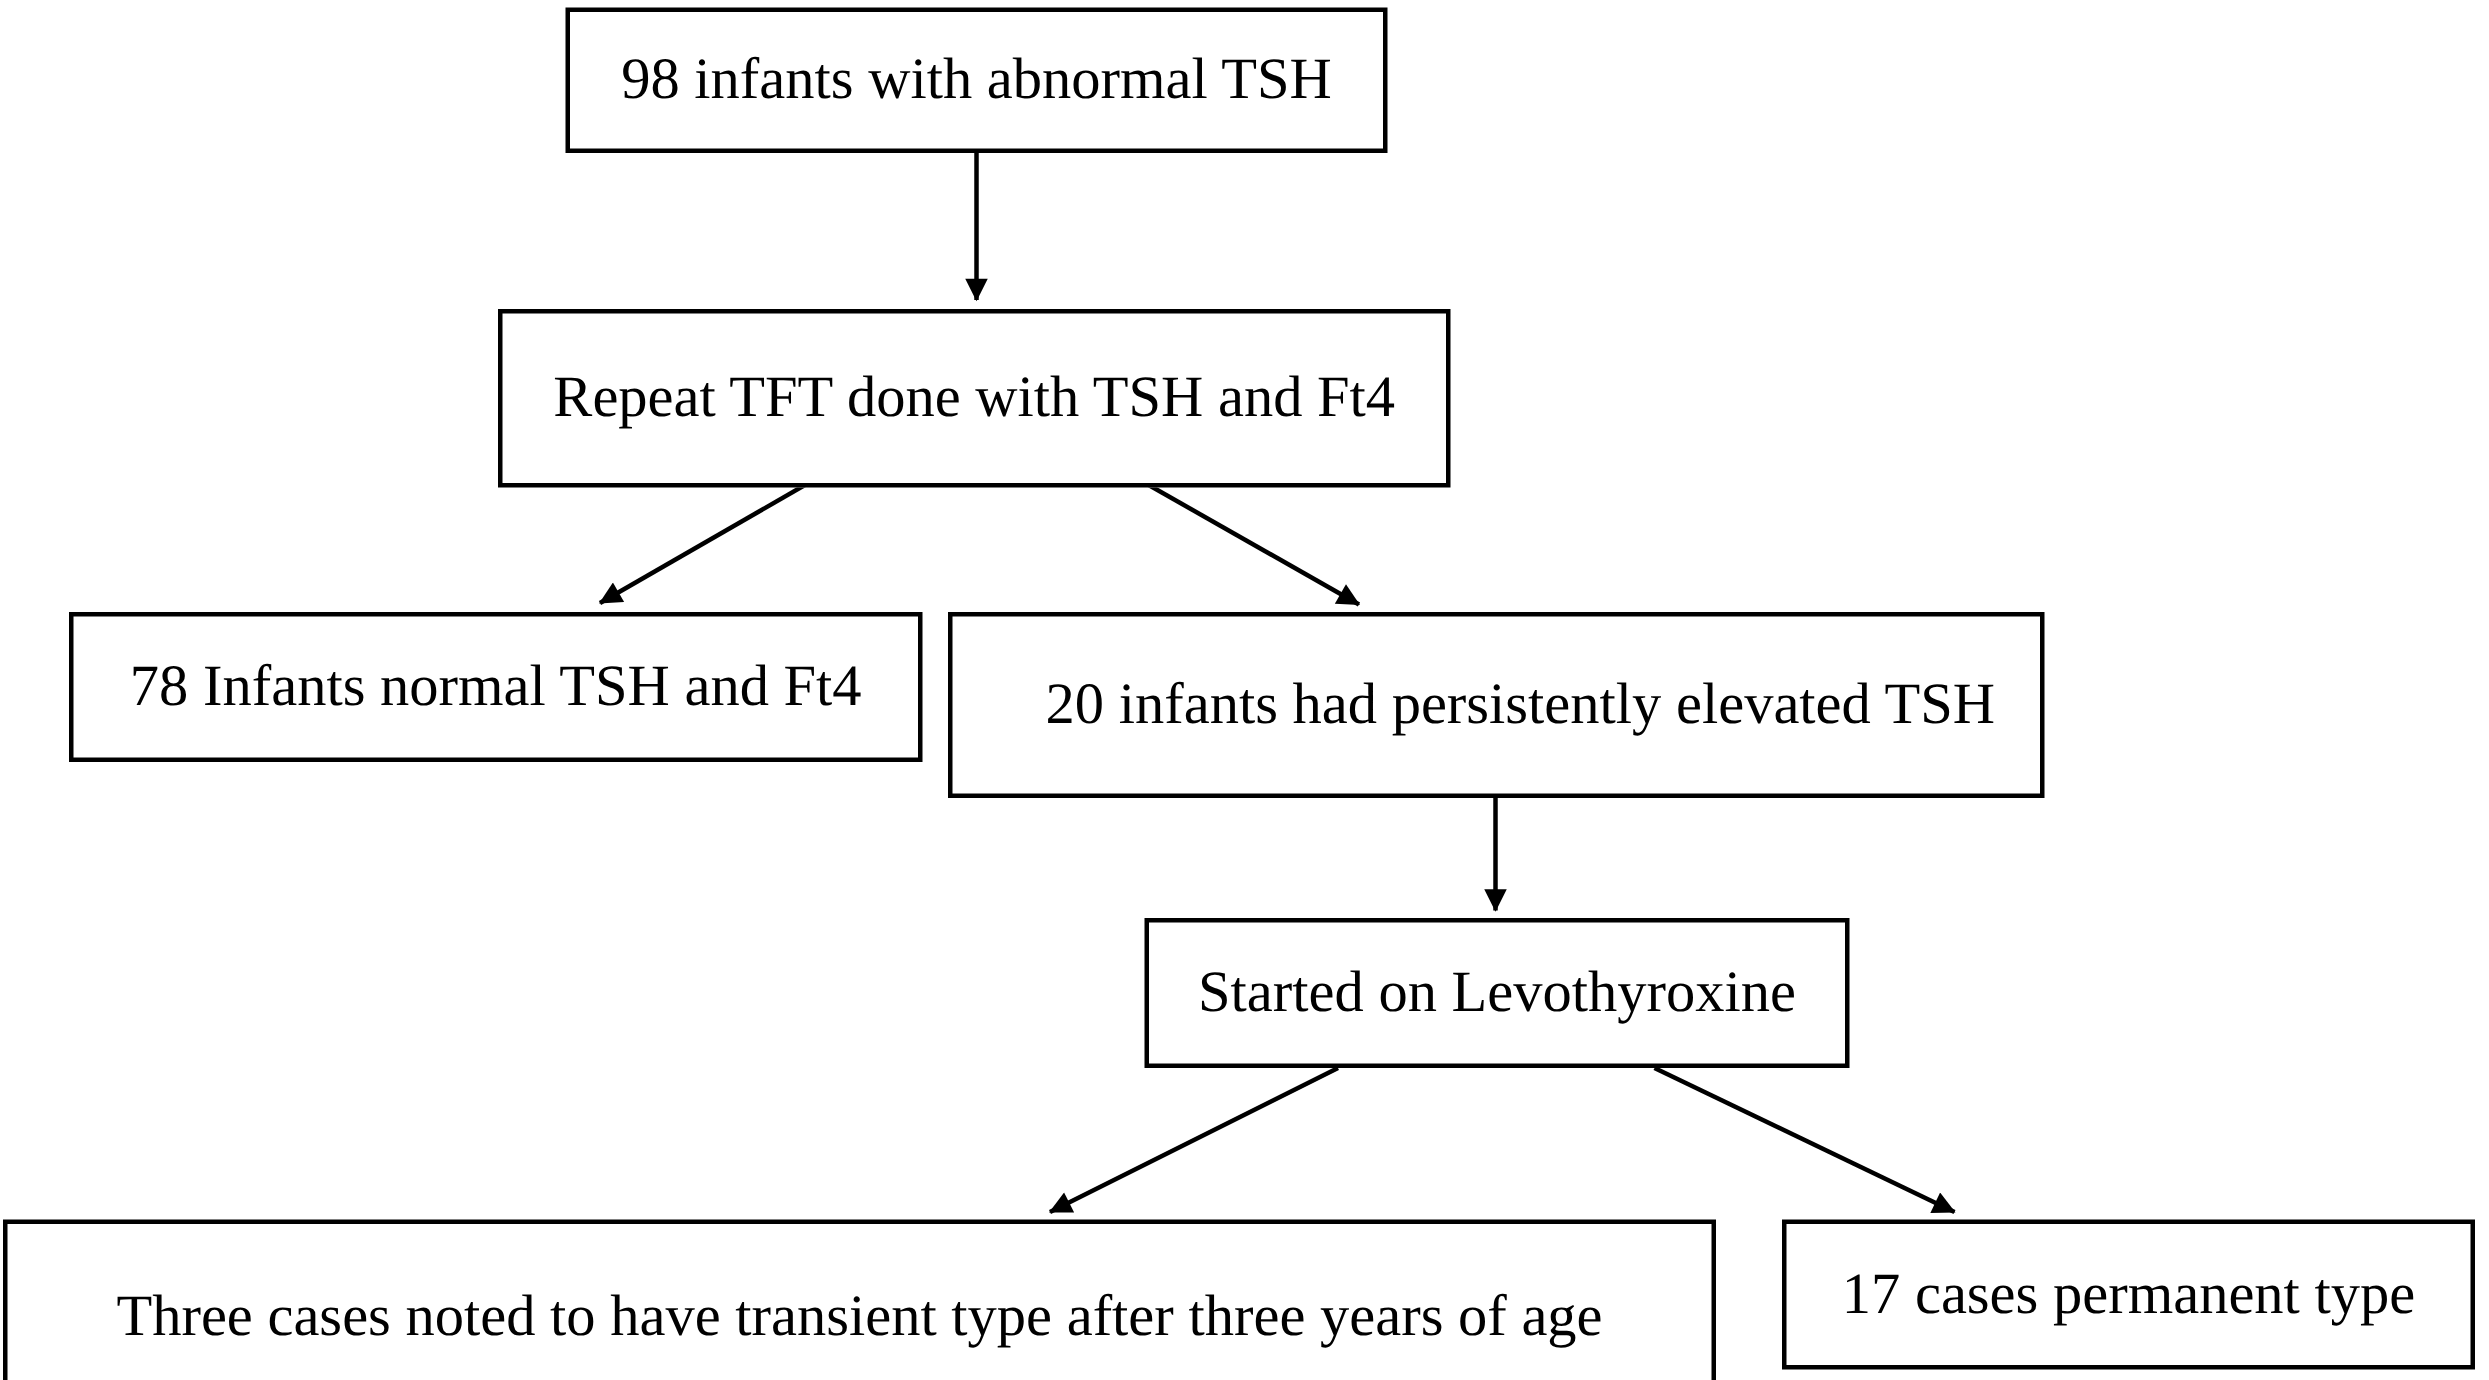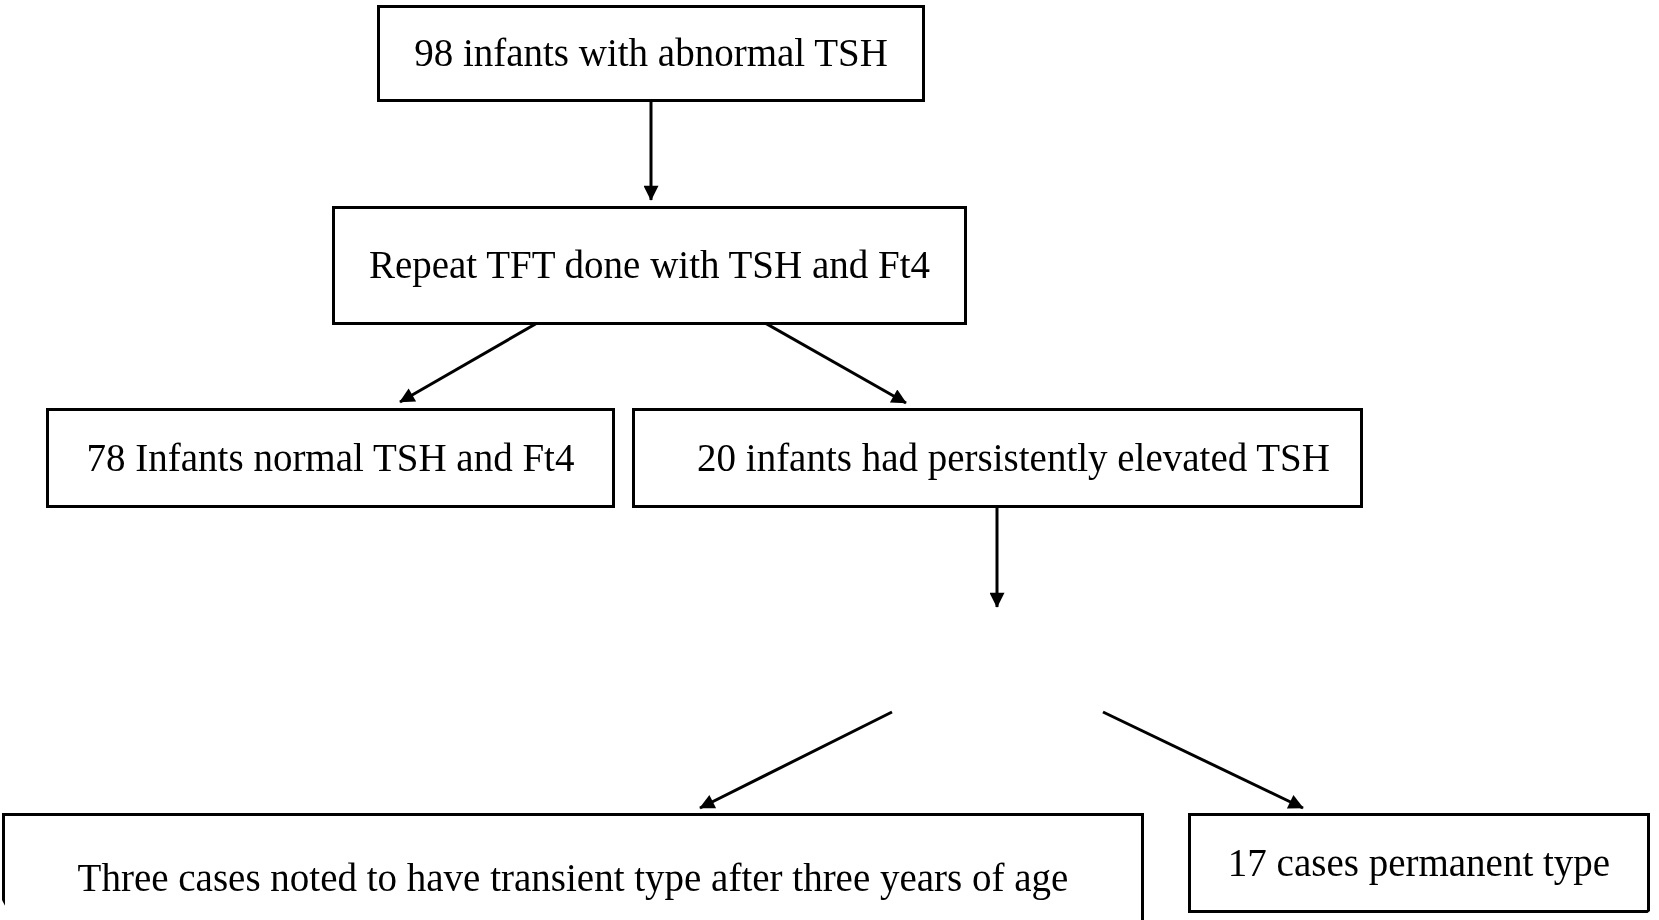--- a/index.html
+++ b/index.html
@@ -7,21 +7,20 @@
     padding: 0;
     background: #ffffff;
   }
   .canvas {
     position: relative;
     width: 1659px;
     height: 920px;
     background: #ffffff;
     font-family: "Liberation Serif", "DejaVu Serif", serif;
     overflow: hidden;
-    border-radius: 31px;
   }
   .edges-layer {
     position: absolute;
     left: 0;
     top: 0;
     width: 1659px;
     height: 920px;
   }
   .node {
     position: absolute;
@@ -34,21 +33,21 @@
     text-align: center;
     font-size: 39px;
     color: #000000;
     white-space: nowrap;
     line-height: 1.1;
   }
   
   .n0 { left: 377px;  top: 5px;   width: 548px;  height: 97px;  }
   .n1 { left: 332px;  top: 206px; width: 635px;  height: 119px; }
   .n2 { left: 18px;   top: 408px; width: 569px;  height: 100px; margin-left: 28px; }
-  .n3 { left: 632px;  top: 408px; width: 731px;  height: 100px; padding-left: 32px; }
+  .n3 { left: 632px;  top: 408px; width: 731px;  height: 124px; padding-left: 32px; }
   .n4 { left: 763px;  top: 612px; width: 470px;  height: 100px; }
   .n5 { left: 2px;    top: 813px; width: 1142px; height: 130px; }
   .n6 { left: 1188px; top: 813px; width: 462px;  height: 100px; font-family: Liberation Serif, serif; }
   .edge {
     stroke: #000000;
     stroke-width: 3;
     fill: none;
   }
 </style>
 </head>
@@ -79,20 +78,23 @@
   </div>
 
   <div class="node n2">
     <span>78 Infants normal TSH and Ft4</span>
   </div>
 
   <div class="node n3">
     <span>20 infants had persistently elevated TSH</span>
   </div>
 
+  <div class="node n4">
+    <span>Started on Levothyroxine</span>
+  </div>
 
   <div class="node n5">
     <span>Three cases noted to have transient type after three years of age</span>
   </div>
 
   <div class="node n6">
     <span>17 cases permanent type</span>
   </div>
 
 </div>

